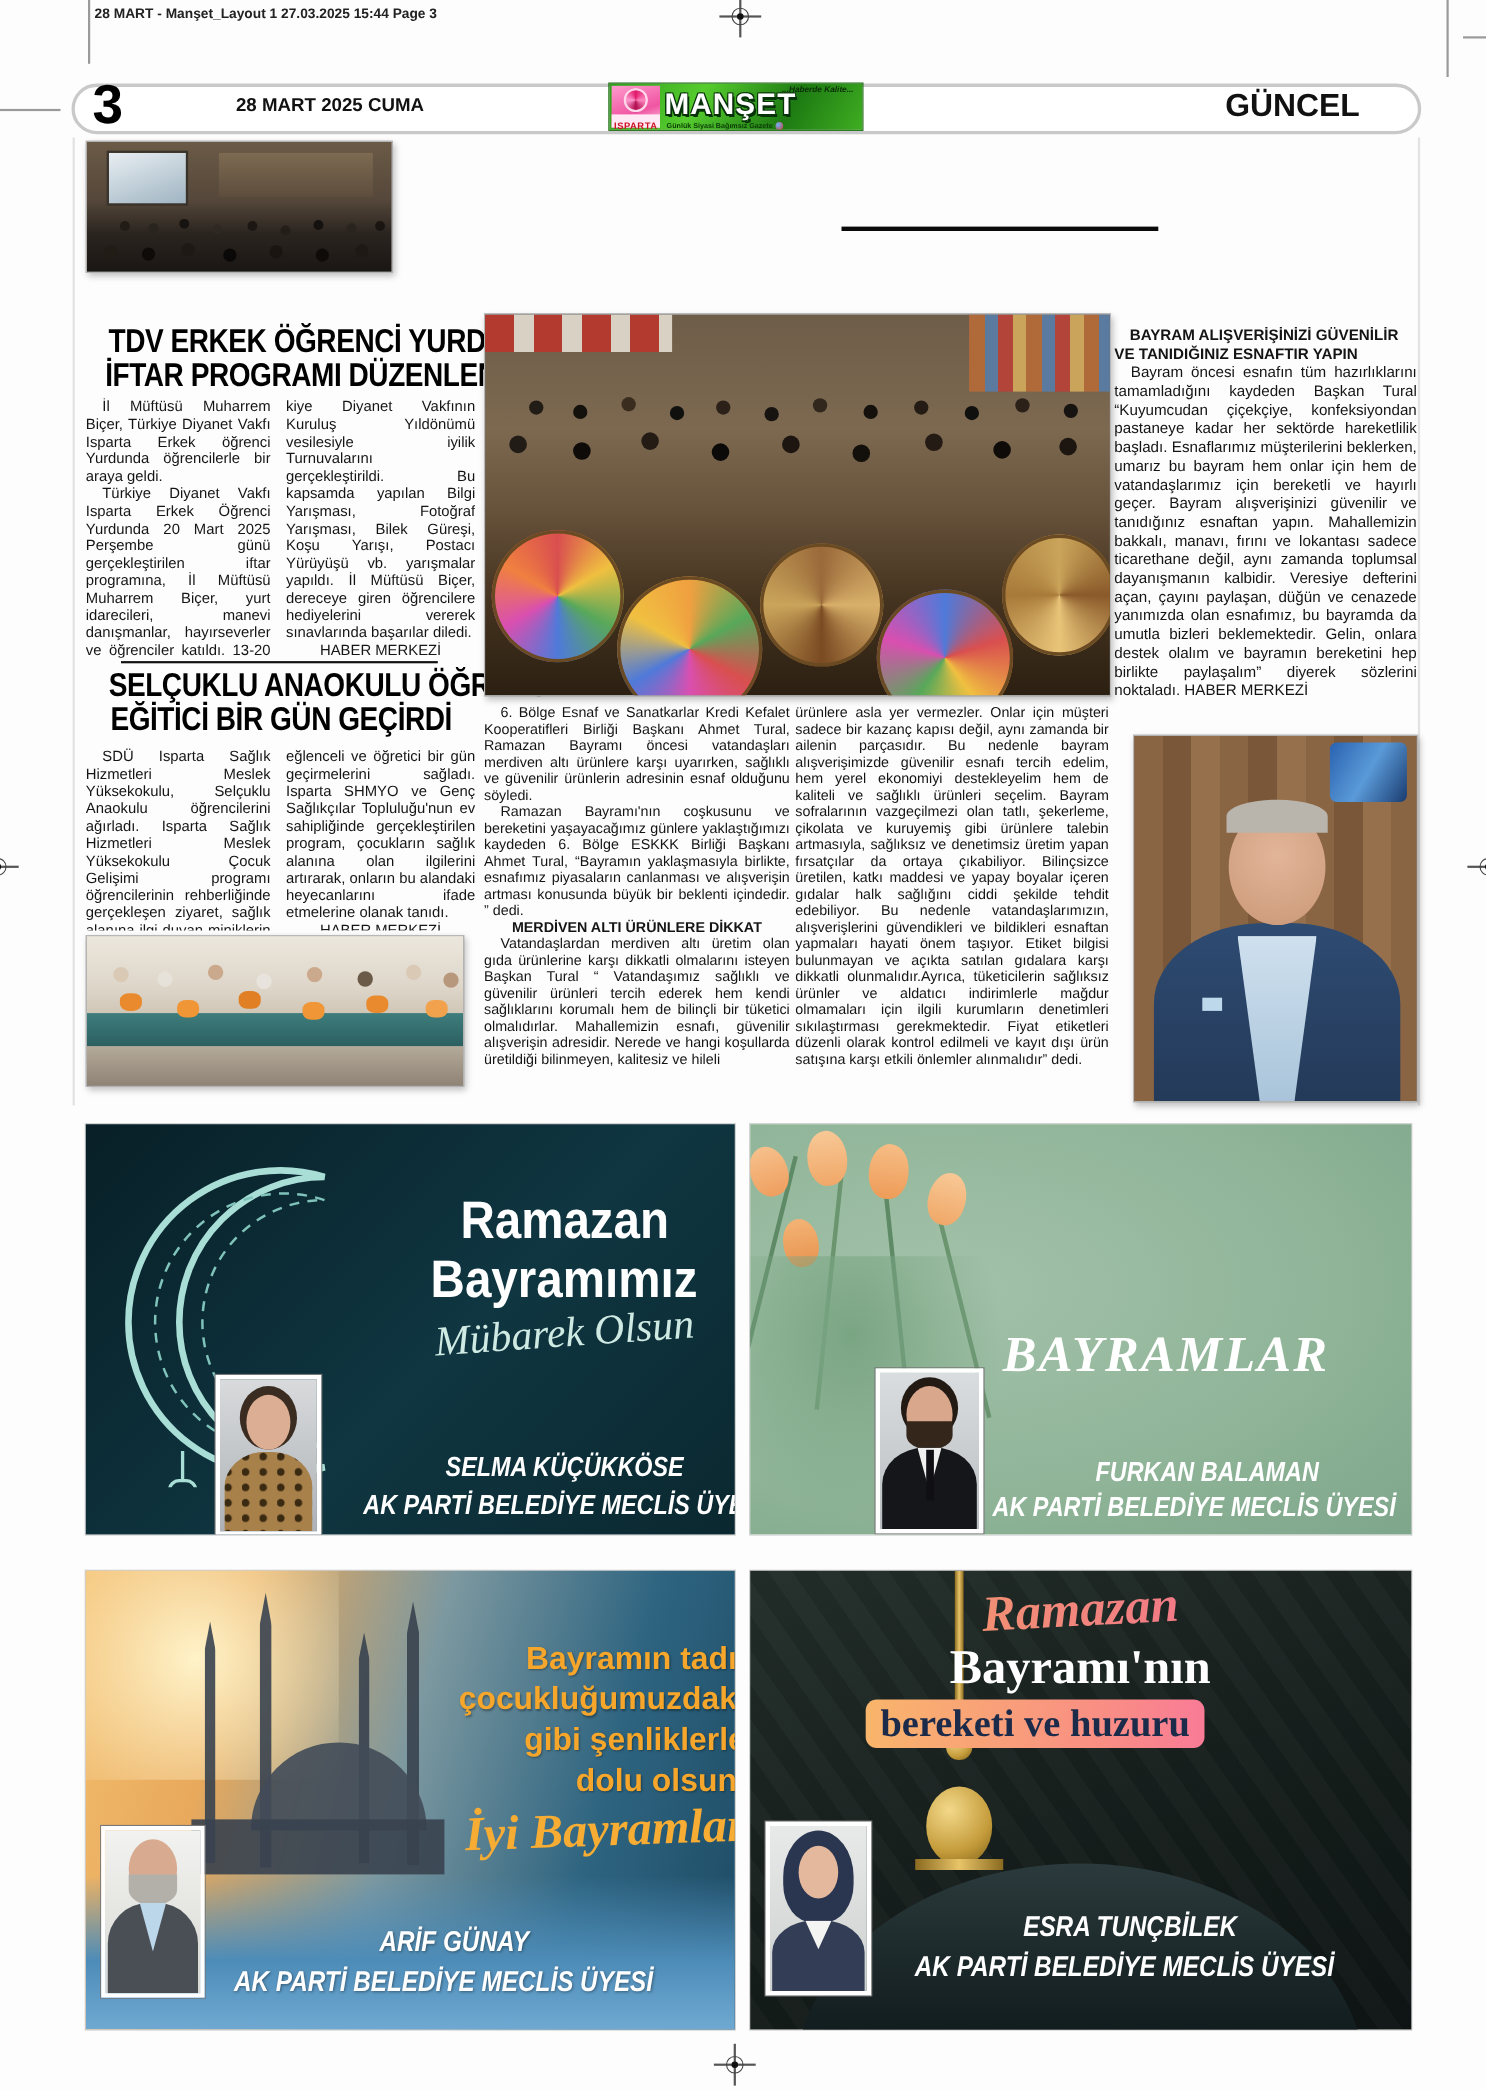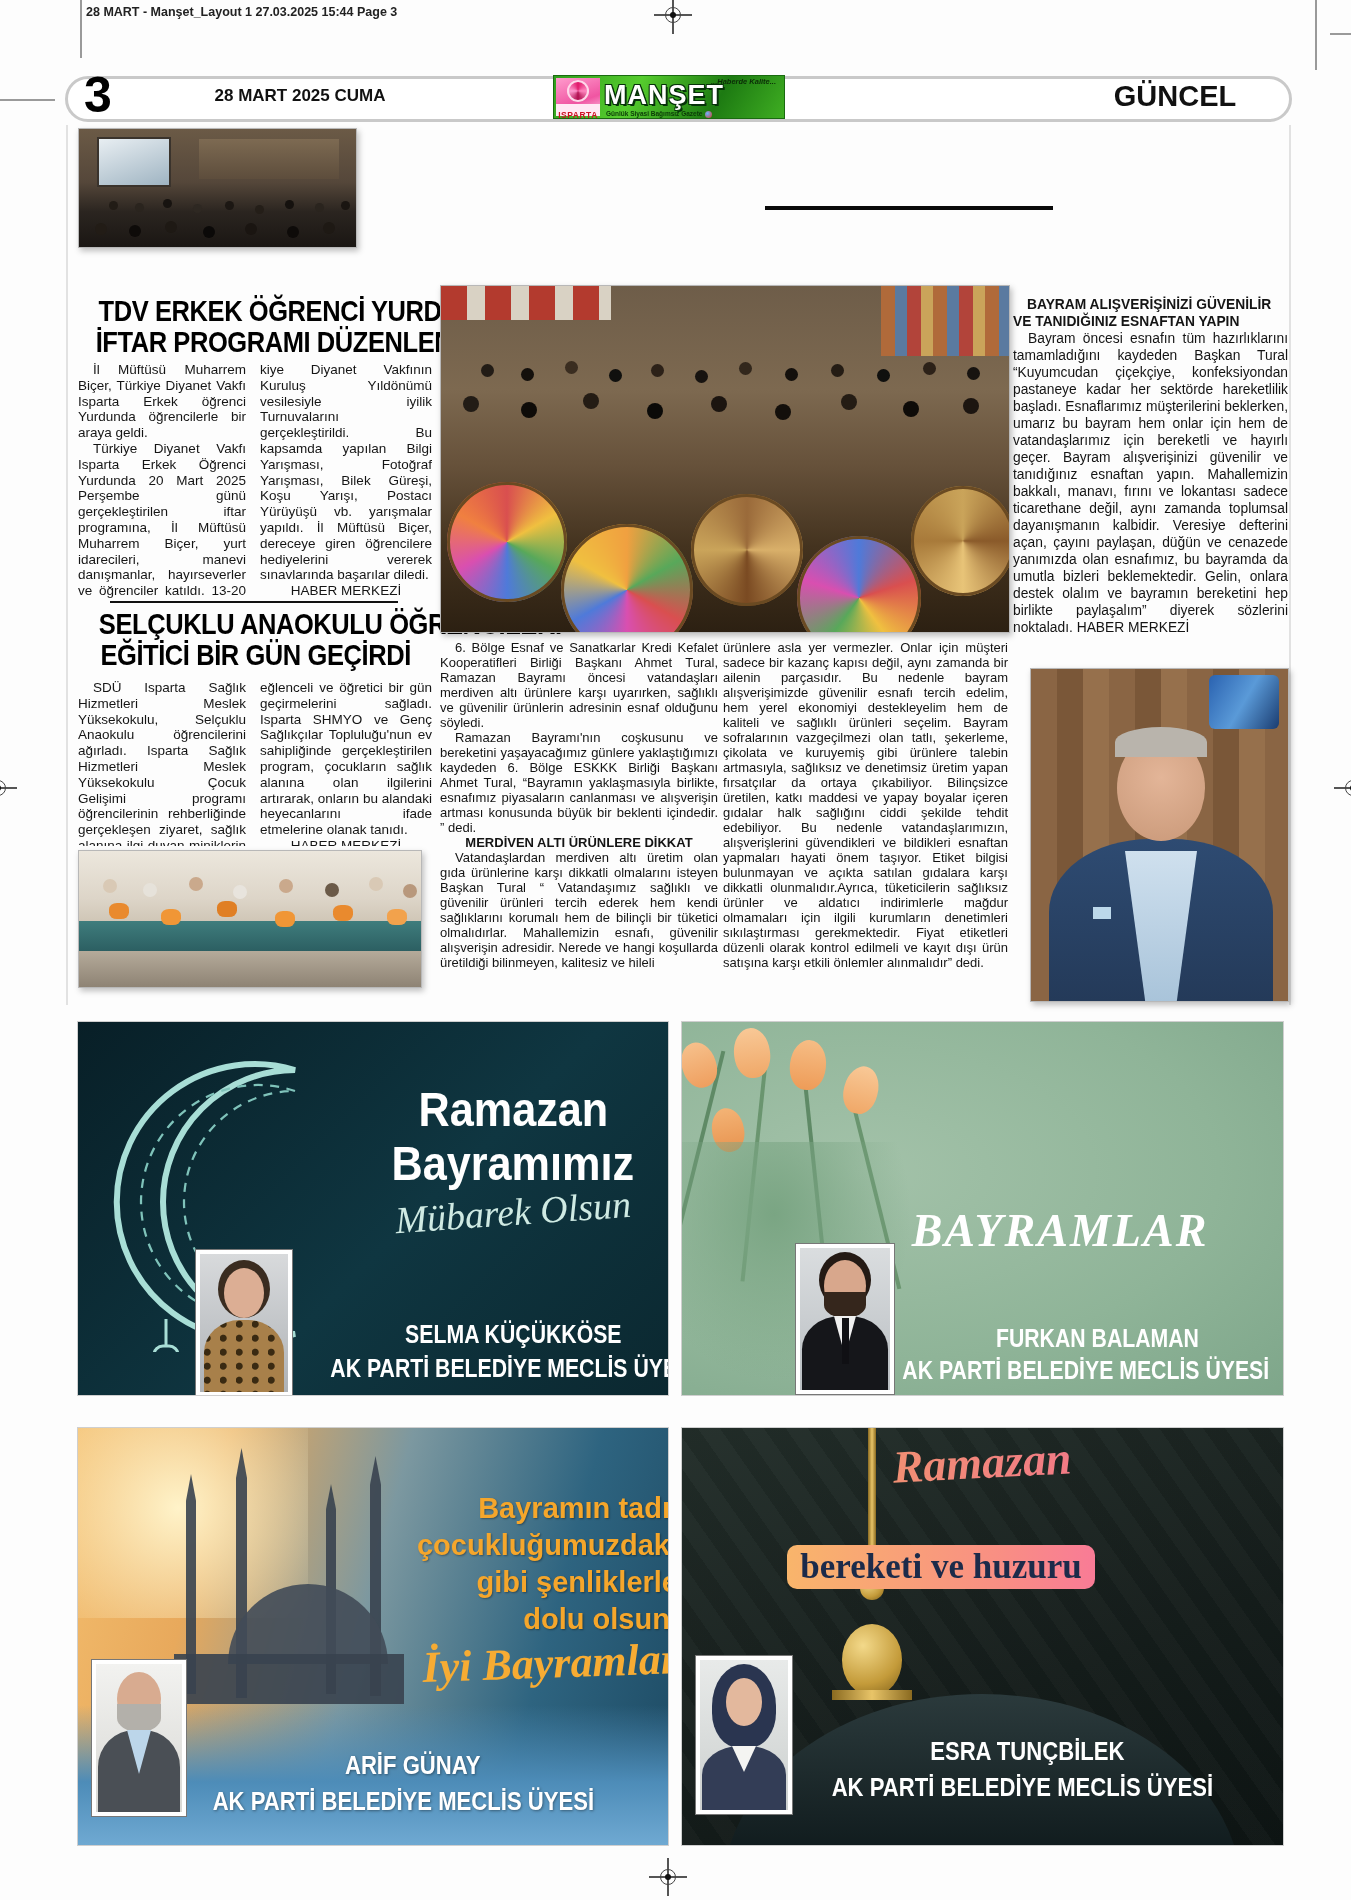--- a/index.html
+++ b/index.html
@@ -54,21 +54,21 @@
   .railline{position:absolute;width:1.5px;background:#e2e2e2;}
 
   
   .mainbody{position:absolute;font-size:13px;line-height:15px;text-align:justify;color:#141414;overflow:hidden;}
   .mainbody p{margin:0;}
   .subhead-c{font-weight:bold;text-align:center;text-indent:0;}
   .r-subhead{font-weight:bold;font-size:13.8px;line-height:17px;}
 
   
   .ad{position:absolute;overflow:hidden;box-shadow:0 0 0 1px #cfcfcf;}
-  .ad-name,.ad-role{position:absolute;color:#fff;font-weight:900;text-align:center;letter-spacing:0;}
+  .ad-name,.ad-role{position:absolute;color:#fff;font-weight:900;text-align:center;letter-spacing:0;font-style:italic;}
   .adphoto{position:absolute;border:4px solid #fff;box-shadow:0 0 0 1px #777;overflow:hidden;}
   .head{position:absolute;border-radius:50%;}
   .torso{position:absolute;border-radius:45% 45% 0 0;}
 
   
   .ad1{left:78px;top:1022px;width:590px;height:373px;background:linear-gradient(135deg,#081f27,#0f3641 55%,#0b2830);}
   .ad1 .t1,.ad1 .t2{position:absolute;left:255px;width:360px;text-align:center;color:#fff;font-weight:900;font-size:48px;letter-spacing:0;}
   .ad1 .script{position:absolute;left:255px;width:360px;text-align:center;color:#cfeae3;font-family:"Liberation Serif",serif;
                font-style:italic;font-size:38px;transform:rotate(-4deg);}
   
@@ -215,21 +215,21 @@
     <p class="subhead-c">MERDİVEN ALTI ÜRÜNLERE DİKKAT</p>
     <p class="ind">Vatandaşlardan merdiven altı üretim olan gıda ürünlerine karşı dikkatli olmalarını isteyen Başkan Tural “ Vatandaşımız sağlıklı ve güvenilir ürünleri tercih ederek hem kendi sağlıklarını korumalı hem de bilinçli bir tüketici olmalıdırlar. Mahallemizin esnafı, güvenilir alışverişin adresidir. Nerede ve hangi koşullarda üretildiği bilinmeyen, kalitesiz ve hileli</p>
   </div>
   <div class="mainbody" style="left:723px;top:640px;width:285px;height:372px;" lang="tr">
     <p>ürünlere asla yer vermezler. Onlar için müşteri sadece bir kazanç kapısı değil, aynı zamanda bir ailenin parçasıdır. Bu nedenle bayram alışverişimizde güvenilir esnafı tercih edelim, hem yerel ekonomiyi destekleyelim hem de kaliteli ve sağlıklı ürünleri seçelim. Bayram sofralarının vazgeçilmezi olan tatlı, şekerleme, çikolata ve kuruyemiş gibi ürünlere talebin artmasıyla, sağlıksız ve denetimsiz üretim yapan fırsatçılar da ortaya çıkabiliyor. Bilinçsizce üretilen, katkı maddesi ve yapay boyalar içeren gıdalar halk sağlığını ciddi şekilde tehdit edebiliyor. Bu nedenle vatandaşlarımızın, alışverişlerini güvendikleri ve bildikleri esnaftan yapmaları hayati önem taşıyor. Etiket bilgisi bulunmayan ve açıkta satılan gıdalara karşı dikkatli olunmalıdır.Ayrıca, tüketicilerin sağlıksız ürünler ve aldatıcı indirimlerle mağdur olmamaları için ilgili kurumların denetimleri sıkılaştırması gerekmektedir. Fiyat etiketleri düzenli olarak kontrol edilmeli ve kayıt dışı ürün satışına karşı etkili önlemler alınmalıdır” dedi.</p>
   </div>
 
   <div class="mainbody" style="left:1013px;top:296px;width:275px;height:368px;font-size:13.8px;line-height:17px;" lang="tr">
     <p class="r-subhead">
       <span style="display:block;text-indent:14px;">BAYRAM ALIŞVERİŞİNİZİ GÜVENİLİR</span>
-      <span style="display:block;">VE TANIDIĞINIZ ESNAFTAN YAPIN</span>
+      <span style="display:block;">VE TANIDIĞINIZ ESNAFTIR YAPIN</span>
     </p>
     <p class="ind">Bayram öncesi esnafın tüm hazırlıklarını tamamladığını kaydeden  Başkan Tural “Kuyumcudan çiçekçiye, konfeksiyondan pastaneye kadar her sektörde hareketlilik başladı. Esnaflarımız müşterilerini beklerken, umarız bu bayram hem onlar için hem de vatandaşlarımız için bereketli ve hayırlı geçer. Bayram alışverişinizi güvenilir ve tanıdığınız esnaftan yapın. Mahallemizin bakkalı, manavı, fırını ve lokantası sadece ticarethane değil, aynı zamanda toplumsal dayanışmanın kalbidir. Veresiye defterini açan, çayını paylaşan, düğün ve cenazede yanımızda olan esnafımız, bu bayramda da umutla bizleri beklemektedir. Gelin, onlara destek olalım ve bayramın bereketini hep birlikte paylaşalım” diyerek sözlerini noktaladı. HABER MERKEZİ</p>
   </div>
   <div class="photo-frame" style="left:1030px;top:668px;width:257px;height:332px;">
     <div class="scene" style="background:repeating-linear-gradient(90deg,#8a6544 0 26px,#7a5738 26px 52px,#96704c 52px 78px);"></div>
     <div class="abs" style="left:178px;top:6px;width:70px;height:54px;background:linear-gradient(120deg,#2a62b0,#5a9ad8 50%,#1a3c70);border-radius:6px;"></div>
     <div class="torso" style="left:18px;top:170px;width:224px;height:162px;background:linear-gradient(180deg,#2e4b72,#243a59);"></div>
     <div class="abs" style="left:94px;top:182px;width:72px;height:150px;background:linear-gradient(180deg,#cfe0ee,#a9c4da);clip-path:polygon(0 0,100% 0,72% 100%,28% 100%);"></div>
     <div class="head" style="left:86px;top:66px;width:88px;height:106px;background:radial-gradient(circle at 50% 40%,#e3b598,#c99878);"></div>
     <div class="abs" style="left:84px;top:58px;width:92px;height:30px;border-radius:50% 50% 0 0;background:#b9b4ac;"></div>
@@ -315,20 +315,21 @@
 
   <div class="ad ad4">
     <div class="dome4" style="left:40px;top:266px;width:520px;height:200px;"></div>
     <div>
       <div class="gold-rod" style="left:186px;top:0px;width:8px;height:150px;"></div>
       <div class="gold-ball" style="left:178px;top:148px;width:24px;height:24px;"></div>
       <div class="gold-ball" style="left:160px;top:196px;width:60px;height:72px;"></div>
       <div class="gold-rod" style="left:150px;top:262px;width:80px;height:10px;"></div>
     </div>
     <div class="script">Ramazan</div>
+    <div class="t1">Bayramı'nın</div>
     <div class="pill1">bereketi ve huzuru</div>
     <div class="adphoto" style="left:14px;top:228px;width:88px;height:150px;background:linear-gradient(180deg,#e8eae9,#ccd0cf);">
       <div class="abs" style="left:12px;top:4px;width:64px;height:84px;border-radius:50% 50% 42% 42%;background:#2a3550;"></div>
       <div class="head" style="left:26px;top:18px;width:36px;height:48px;background:#e3b89d;"></div>
       <div class="torso" style="left:2px;top:86px;width:84px;height:64px;background:#333d56;"></div>
       <div class="abs" style="left:32px;top:86px;width:24px;height:26px;background:#f4f4f2;clip-path:polygon(0 0,100% 0,50% 100%);"></div>
     </div>
     <div class="ad-name" style="left:130px;top:308px;width:430px;font-size:26px;"><span class="sqz">ESRA TUNÇBİLEK</span></div>
     <div class="ad-role" style="left:105px;top:344px;width:470px;font-size:26px;"><span class="sqz">AK PARTİ BELEDİYE MECLİS ÜYESİ</span></div>
   </div>

